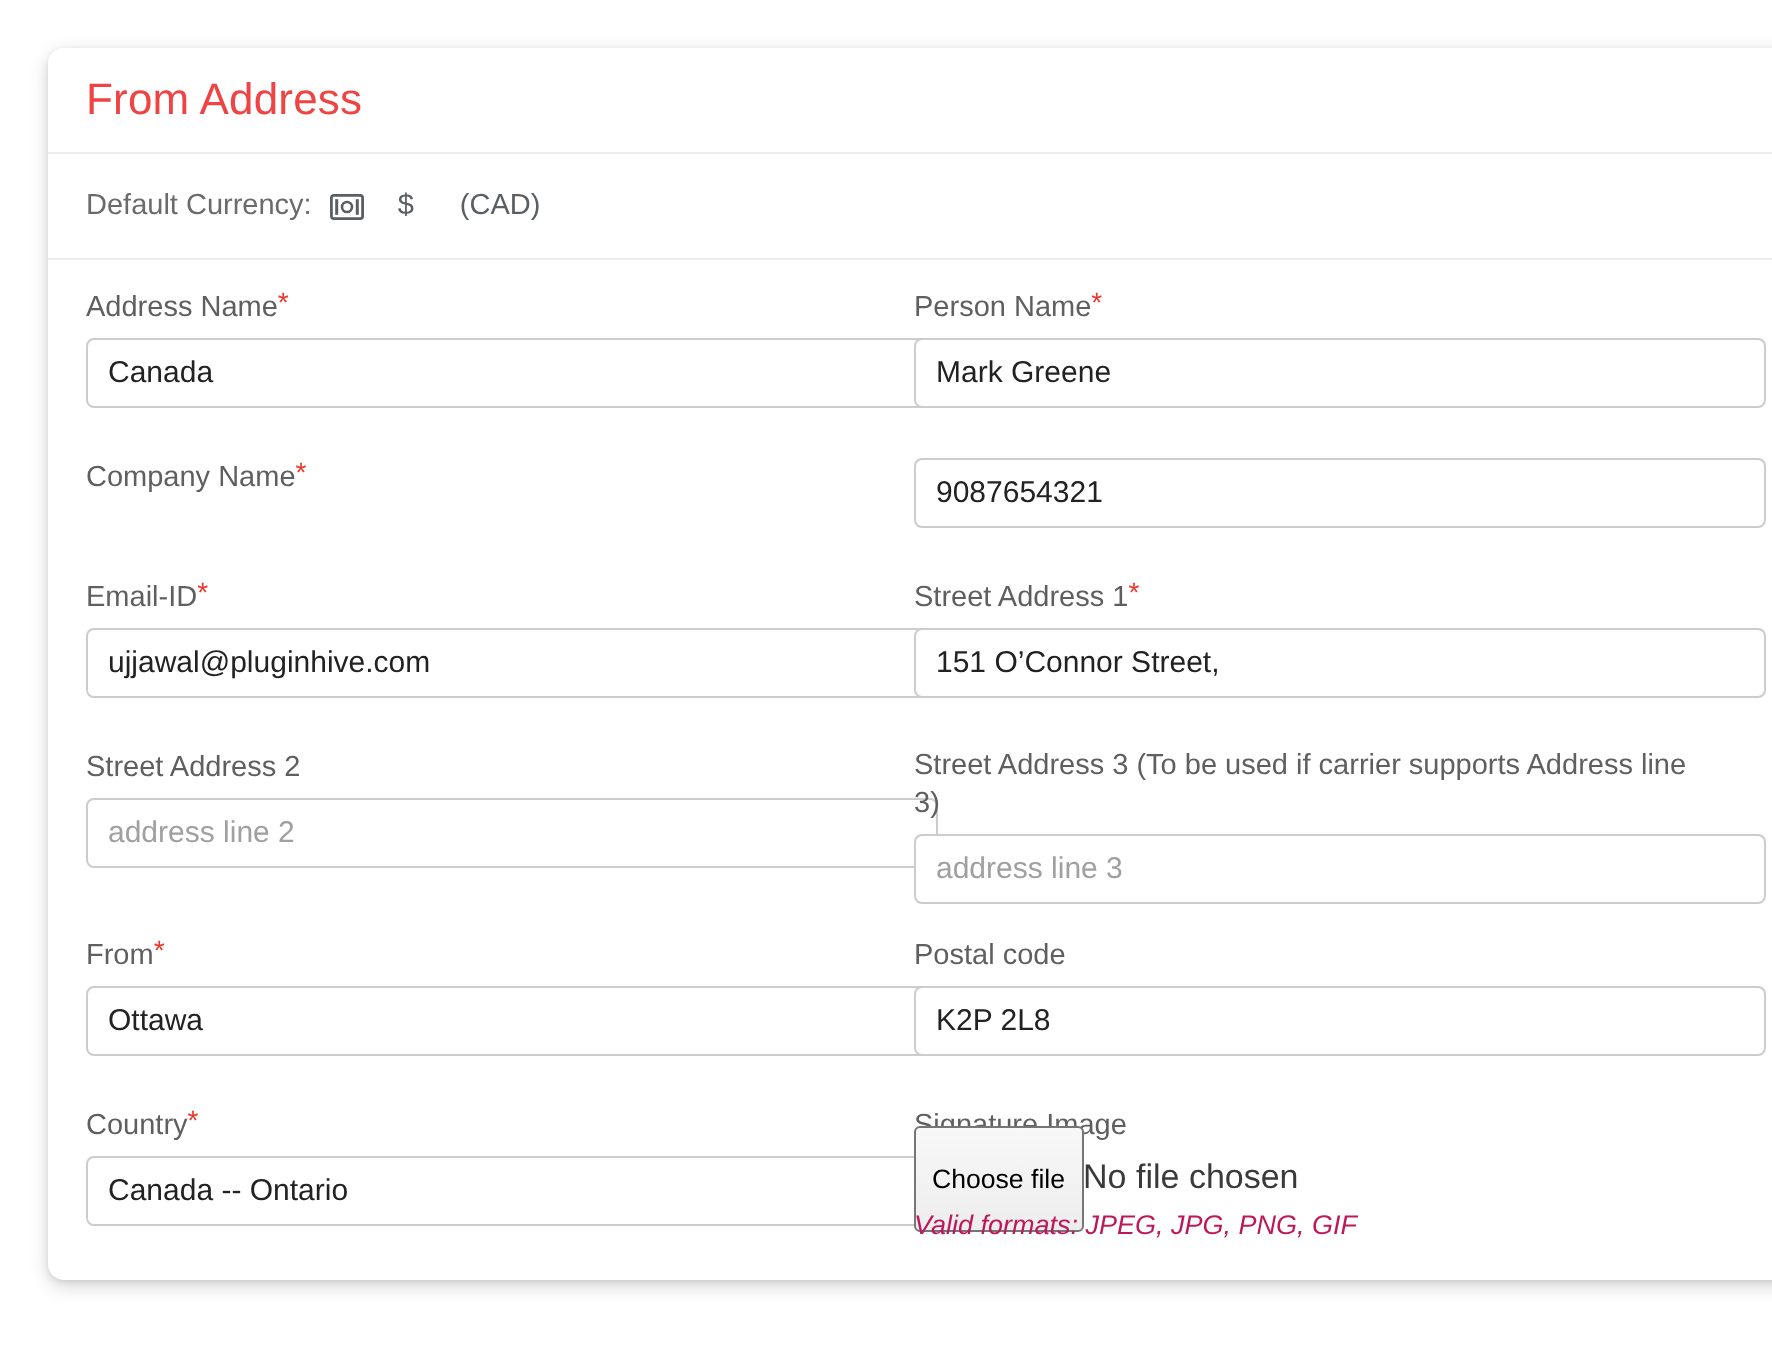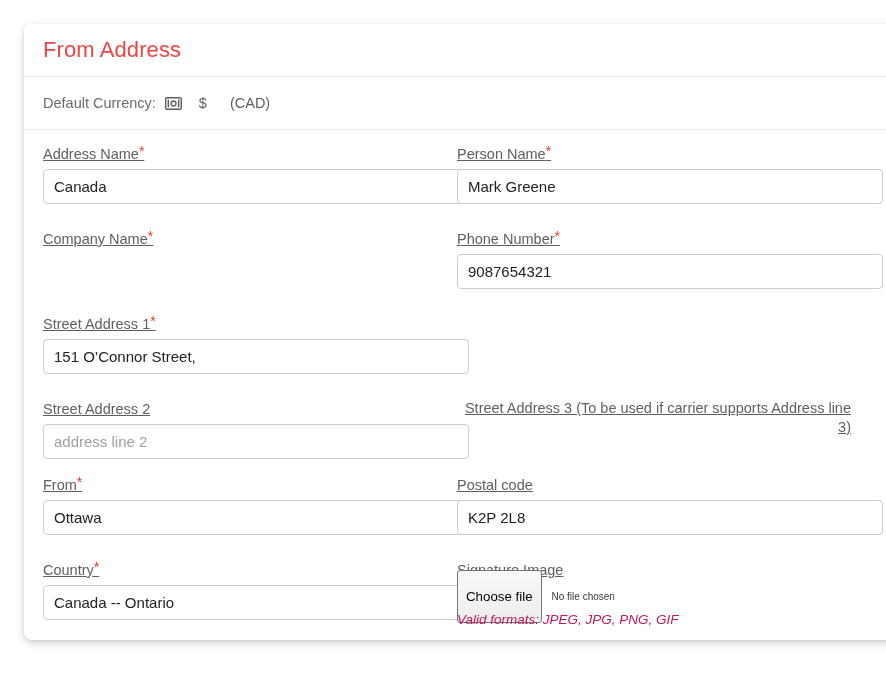--- a/index.html
+++ b/index.html
@@ -96,21 +96,20 @@
     margin-bottom: 3px;
   }
 
   .field-label {
     display: block;
     font-size: 14.5px;
     color: #5f5f5f;
     line-height: 20px;
     margin-bottom: 5px;
     min-height: 20px;
-    text-decoration: underline;
   }
   .req {
     color: #e8392f;
     font-size: 14px;
     vertical-align: top;
     line-height: 14px;
   }
 
   .input {
     box-sizing: border-box;
@@ -126,21 +125,20 @@
     color: #222222;
     outline: none;
   }
   .input::placeholder {
     color: #a0a0a0;
     opacity: 1;
   }
 
   .label-tall {
     line-height: 19px;
-    text-align: right;
   }
 
   .spacer-28 { height: 22px; }
   .spacer-18 { height: 13px; }
 
   
   .file-row {
     display: flex;
     align-items: center;
     height: 22px;
@@ -151,23 +149,23 @@
     font-size: 13.3px;
     color: #000000;
     background: linear-gradient(#f8f8f8, #ededed);
     border: 1px solid #767676;
     border-radius: 3px;
     padding: 18px 8px;
     line-height: 15px;
     cursor: default;
   }
   .file-status {
-    font-size: 10px;
+    font-size: 17px;
     color: #3a3a3a;
-    margin-left: 10px;
+    margin-left: 0;
   }
   .file-note {
     font-size: 13.5px;
     color: #be185d;
     font-style: italic;
     line-height: 17px;
     margin-top: 4px;
   }
 </style>
 </head>
@@ -214,49 +212,55 @@
       <div class="spacer-28"></div>
 
       <div class="row">
         <div class="col">
           <div class="field">
             <label class="field-label"><span>Company Name</span><span class="req">*</span></label>
           </div>
         </div>
         <div class="col">
           <div class="field">
-            <label class="field-label"><span>Phone Number</span><span class="req">*</span></label>
             <input class="input" type="text" value="9087654321" style="">
           </div>
         </div>
       </div>
 
       <div class="spacer-28"></div>
 
       <div class="row">
+        <div class="col">
+          <div class="field">
+            <label class="field-label"><span>Email-ID</span><span class="req">*</span></label>
+            <input class="input" type="text" value="ujjawal@pluginhive.com" style="">
+          </div>
+        </div>
         <div class="col">
           <div class="field">
             <label class="field-label"><span>Street Address 1</span><span class="req">*</span></label>
             <input class="input" type="text" value="151 O’Connor Street," style="">
           </div>
         </div>
       </div>
 
       <div class="spacer-28"></div>
 
       <div class="row">
         <div class="col">
           <div class="field">
             <label class="field-label">Street Address 2</label>
             <input class="input" type="text" placeholder="address line 2" style="">
           </div>
         </div>
         <div class="col">
           <div class="field">
             <label class="field-label label-tall">Street Address 3 (To be used if carrier supports Address line 3)</label>
+            <input class="input" type="text" placeholder="address line 3" style="">
           </div>
         </div>
       </div>
 
       <div class="spacer-18"></div>
 
       <div class="row">
         <div class="col">
           <div class="field">
             <label class="field-label"><span>From</span><span class="req">*</span></label>

